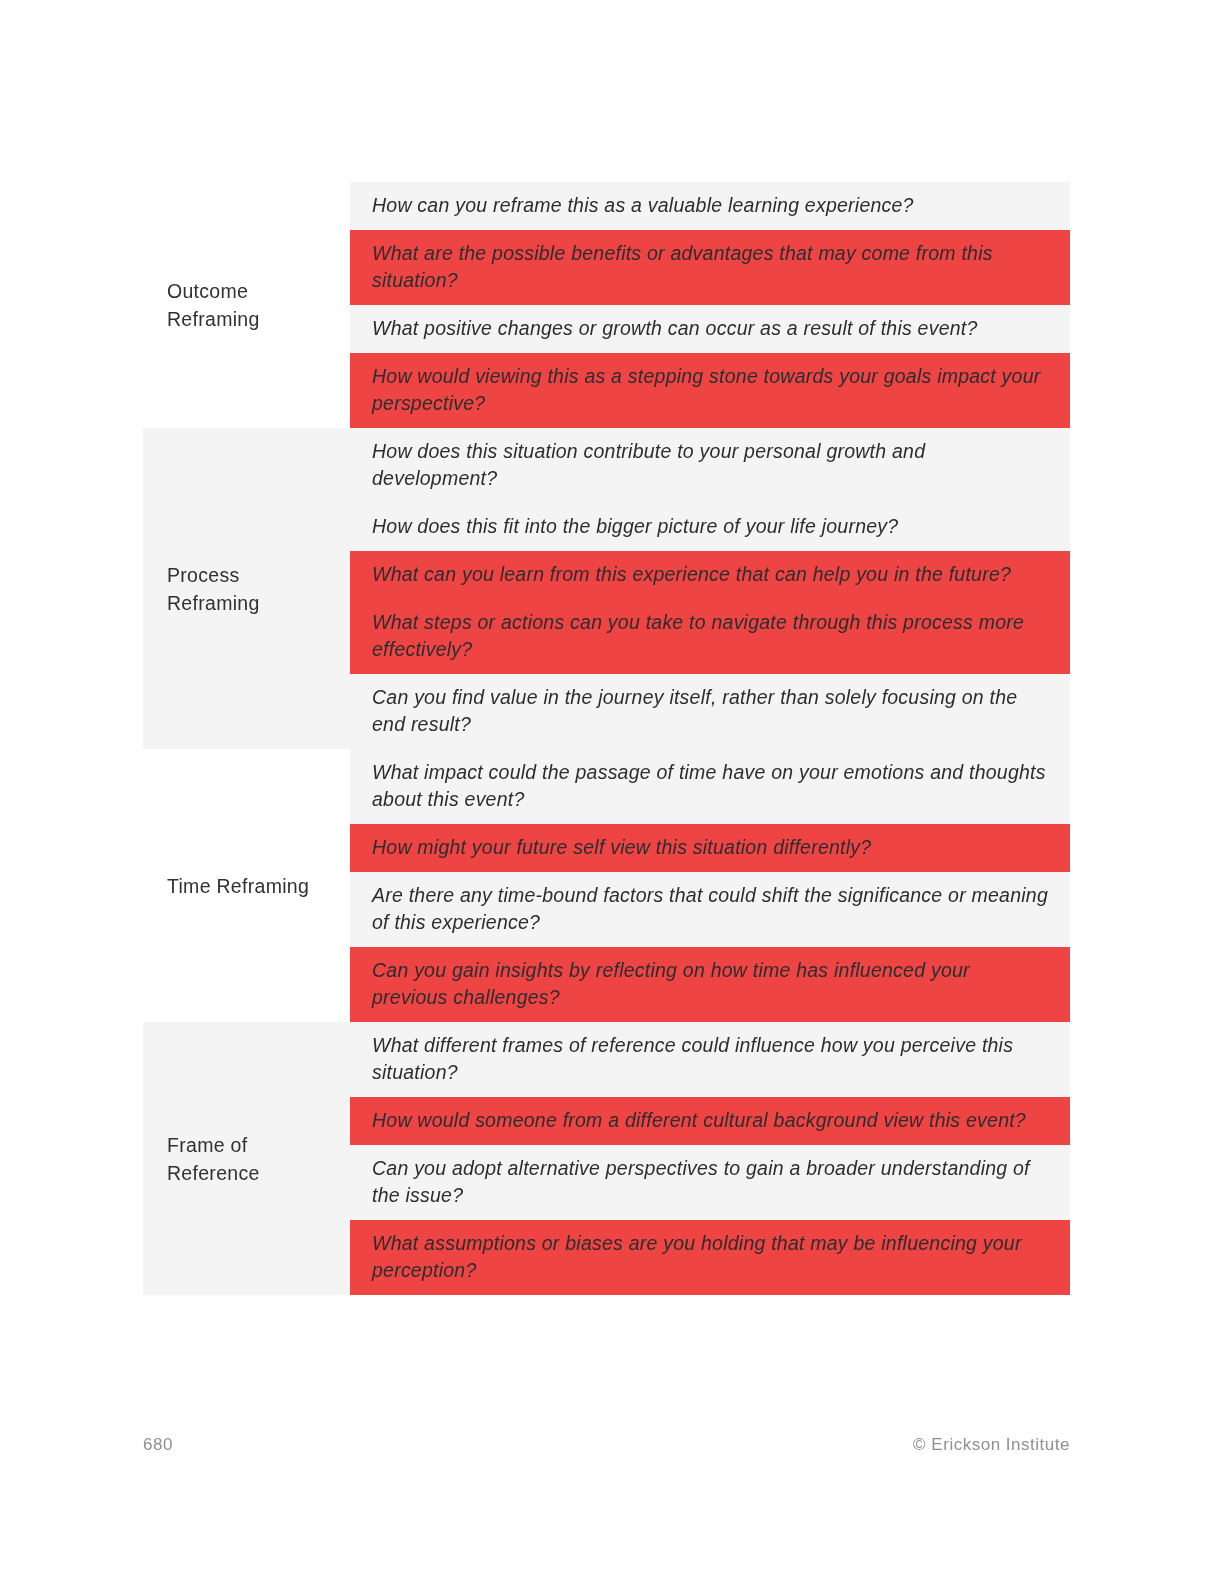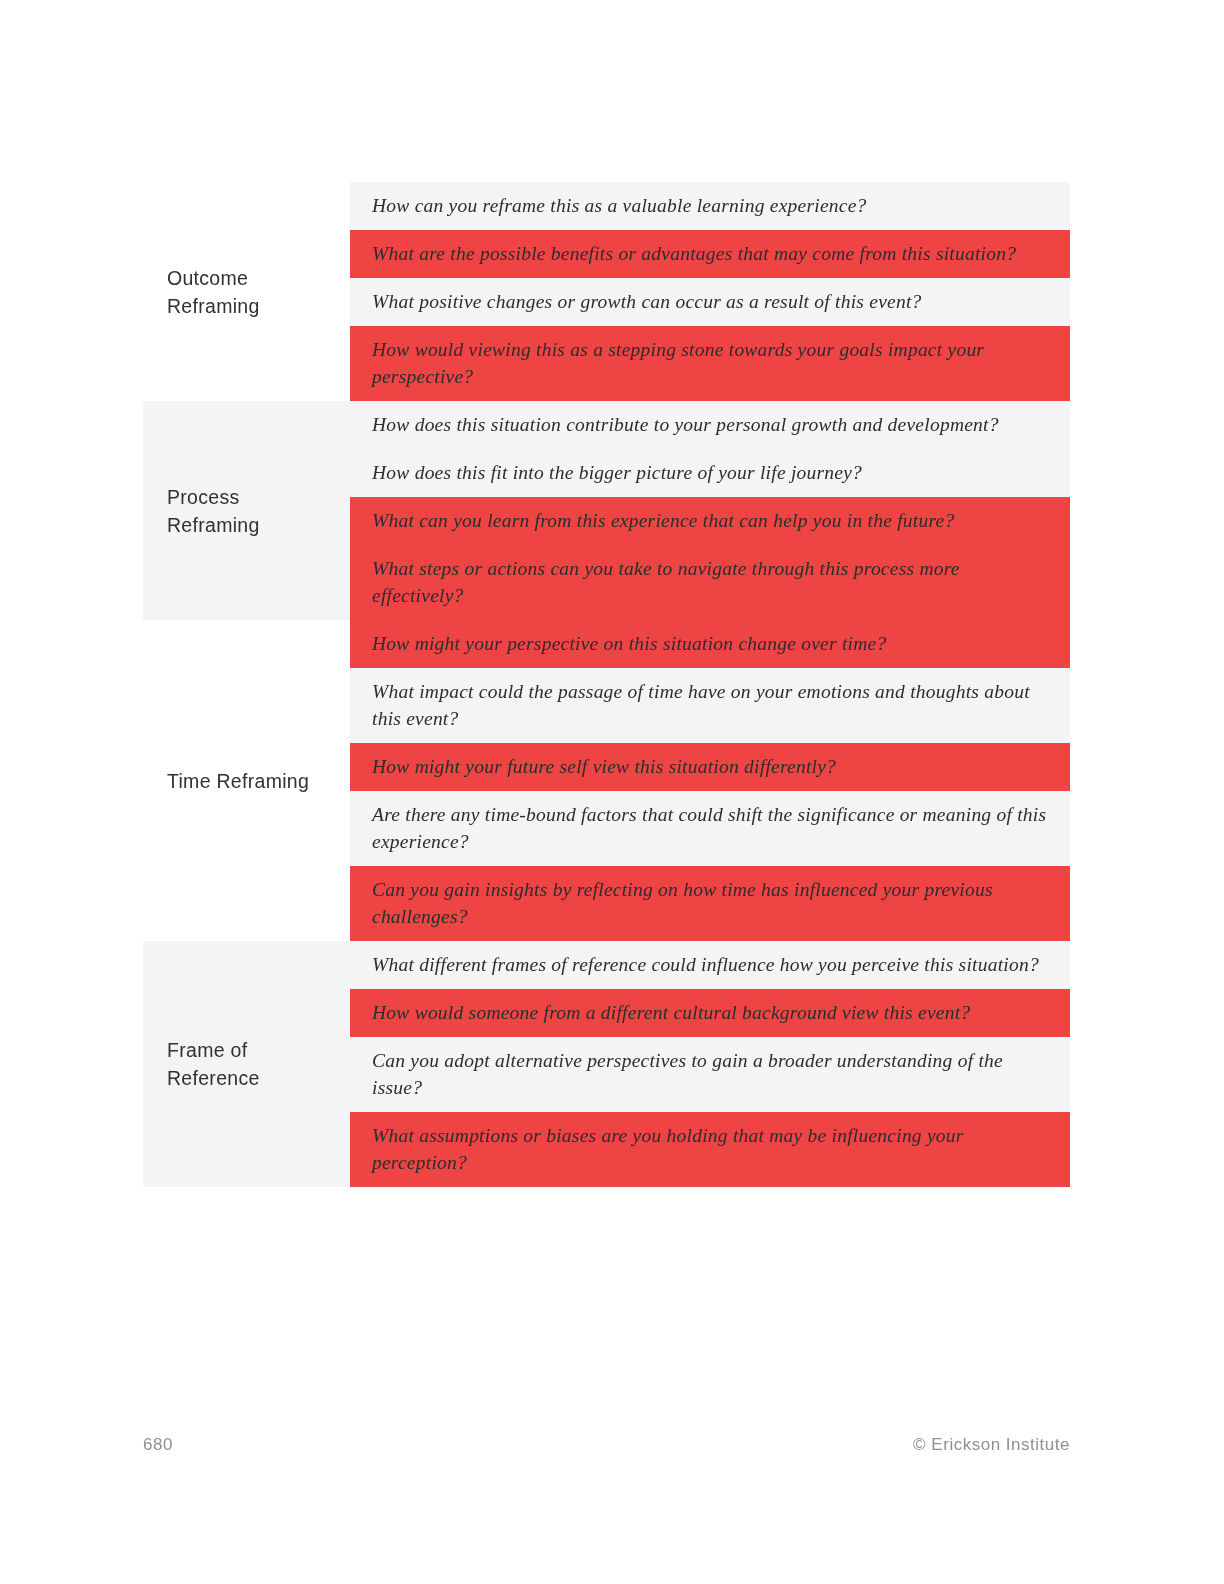--- a/index.html
+++ b/index.html
@@ -65,21 +65,21 @@
   }
   td.q-cell.stripe { background: #f4f4f4; }
   td.q-cell.blank  { background: #ef4444; }
 
   
   .q-table {
     width: 100%;
     border-collapse: collapse;
     table-layout: fixed;
   }
-  .q-table td { border: 0; font-family: Liberation Serif, serif; }
+  .q-table td { border: 0; }
 
   
   .footer {
     position: absolute;
     left: 143px;
     top: 1435px;
     width: 927px;
     height: 24px;
     font-size: 17px;
     color: #8d9194;
@@ -146,32 +146,32 @@
                 </tr>
                 <tr>
                   <td class="q-cell stripe">How does this fit into the bigger picture of your life journey?</td>
                 </tr>
                 <tr>
                   <td class="q-cell blank">What can you learn from this experience that can help you in the future?</td>
                 </tr>
                 <tr>
                   <td class="q-cell blank">What steps or actions can you take to navigate through this process more effectively?</td>
                 </tr>
+                <tr>
+                  <td class="q-cell stripe">Can you find value in the journey itself, rather than solely focusing on the end result?</td>
+                </tr>
               </tbody>
             </table>
           </td>
         </tr>
         <tr>
           <td class="label-cell plain">Time Reframing</td>
           <td>
             <table class="q-table">
               <tbody>
-                <tr>
-                  <td class="q-cell blank">How might your perspective on this situation change over time?</td>
-                </tr>
                 <tr>
                   <td class="q-cell stripe">What impact could the passage of time have on your emotions and thoughts about this event?</td>
                 </tr>
                 <tr>
                   <td class="q-cell blank">How might your future self view this situation differently?</td>
                 </tr>
                 <tr>
                   <td class="q-cell stripe">Are there any time-bound factors that could shift the significance or meaning of this experience?</td>
                 </tr>
                 <tr>

